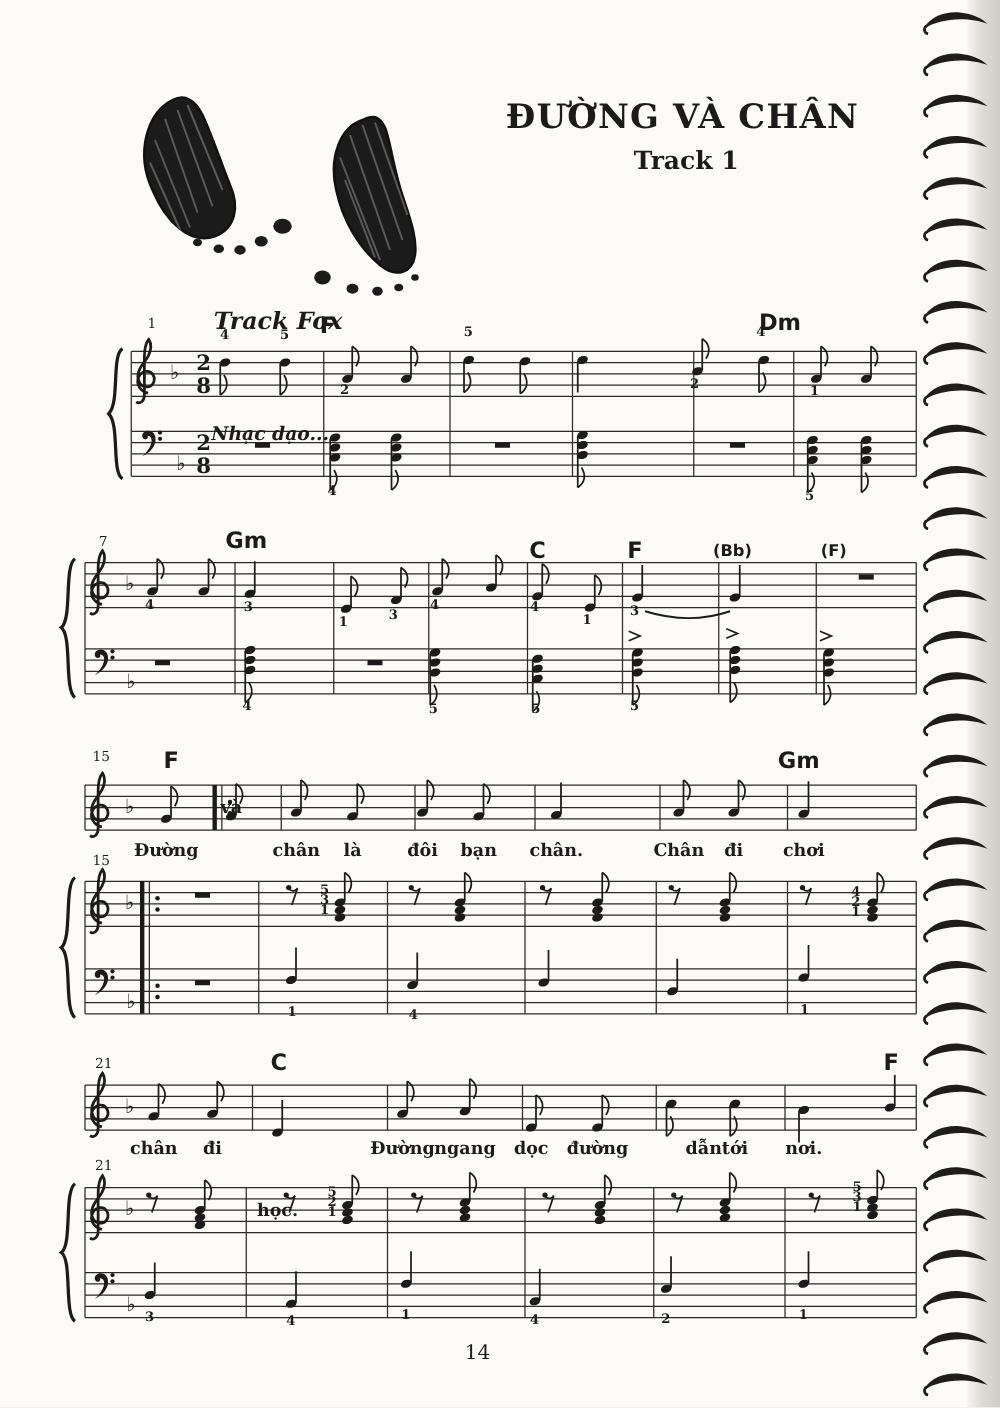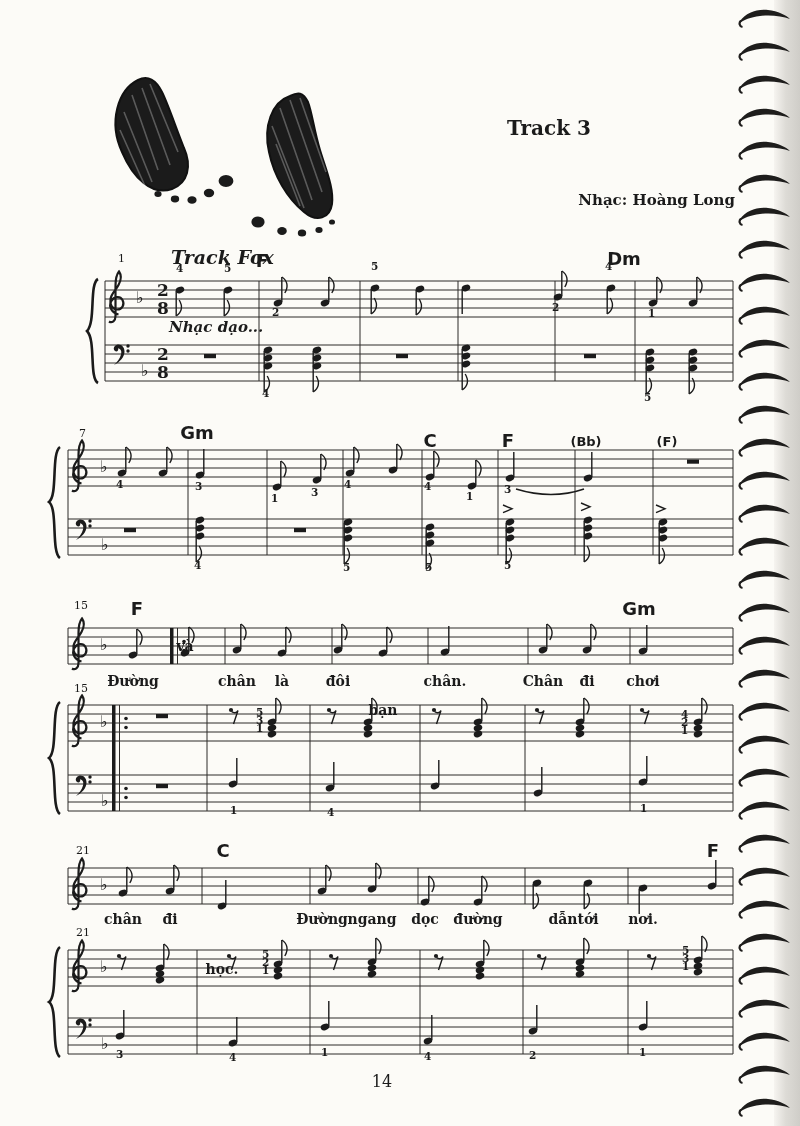--- a/index.html
+++ b/index.html
@@ -4,21 +4,21 @@
 <style>
   html,body{margin:0;padding:0;background:#e9e8e4;}
   .page{position:relative;width:800px;height:1126px;background:#fcfbf7;overflow:hidden;
         font-family:"DejaVu Serif","Liberation Serif",serif;color:#1b1b1b;}
   .t{position:absolute;white-space:nowrap;}
   .center{transform:translateX(-50%);}
   .title{font-weight:bold;font-size:27px;letter-spacing:1px;}
   .track{font-weight:bold;font-size:20px;}
   .credits{font-weight:bold;font-size:15px;text-align:right;line-height:21px;}
   .tempo{font-weight:bold;font-style:italic;font-size:19px;}
-  .intro{font-weight:bold;font-style:italic;font-size:15px;}
+  .intro{font-weight:bold;font-style:italic;font-size:15px;margin-top:20px;}
   .chord{font-family:"DejaVu Sans","Liberation Sans",sans-serif;font-weight:bold;font-size:18px;}
   .chord.small{font-size:13px;}
   .lyric{font-weight:bold;font-size:14px;}
   .fing{font-weight:bold;font-size:10.5px;}
   .mnum{font-size:11px;}
   .pagenum{font-size:16px;}
   #notation{position:absolute;left:0;top:0;fill:#1b1b1b;}
   #notation .sl{fill:none;stroke:#2d2b28;stroke-width:1;}
   #notation .st{fill:none;stroke:#1b1b1b;stroke-width:1.4;}
   #notation .clef{fill:none;stroke:#1b1b1b;stroke-width:2.2;}
@@ -295,23 +295,23 @@
         <use href="#q4u" x="120" y="1036"></use>
           <use href="#q4u" x="233" y="1043"></use>
         <use href="#q4u" x="325" y="1027"></use>
           <use href="#q4u" x="428" y="1041"></use>
         <use href="#q4u" x="533" y="1031"></use>
           <use href="#q4u" x="643" y="1027"></use>
       </g>
     </g>
   </svg>
 
-  <div class="t track center" style="left:549px;top:116px">Track 3</div>
+  <div class="t title center" style="left:546px;top:78px">ĐƯỜNG VÀ CHÂN</div>
+  <div class="t track center" style="left:549px;top:116px">Track 1</div>
   <div class="t credits" style="right:65px;top:190px">
-    <div><span>Nhạc:</span> <span>Hoàng Long</span></div>
   </div>
 
   <div class="t tempo" style="left:171px;top:246px">Track Fox</div>
   <div class="t intro" style="left:169px;top:318px">Nhạc dạo...</div>
 
   <div class="t mnum" style="left:118px;top:252px">1</div>
   <div class="t mnum" style="left:79px;top:427px">7</div>
   <div class="t mnum" style="left:74px;top:599px">15</div>
   <div class="t mnum" style="left:74px;top:682px">15</div>
   <div class="t mnum" style="left:76px;top:844px">21</div>
@@ -327,21 +327,21 @@
   <div class="t chord center" style="left:137px;top:598px">F</div>
   <div class="t chord center" style="left:639px;top:598px">Gm</div>
   <div class="t chord center" style="left:223px;top:840px">C</div>
   <div class="t chord center" style="left:713px;top:840px">F</div>
 
   <div class="t lyric center" style="left:133px;top:673px">Đường</div>
   <div class="t lyric center" style="left:185px;top:638px">và</div>
   <div class="t lyric center" style="left:237px;top:673px">chân</div>
   <div class="t lyric center" style="left:282px;top:673px">là</div>
   <div class="t lyric center" style="left:338px;top:673px">đôi</div>
-  <div class="t lyric center" style="left:383px;top:702px">bạn</div>
+  <div class="t lyric center" style="left:383px;top:673px">bạn</div>
   <div class="t lyric center" style="left:445px;top:673px">chân.</div>
   <div class="t lyric center" style="left:543px;top:673px">Chân</div>
   <div class="t lyric center" style="left:587px;top:673px">đi</div>
   <div class="t lyric center" style="left:643px;top:673px">chơi</div>
 
   <div class="t lyric center" style="left:123px;top:911px">chân</div>
   <div class="t lyric center" style="left:170px;top:911px">đi</div>
   <div class="t lyric center" style="left:222px;top:961px">học.</div>
   <div class="t lyric center" style="left:322px;top:911px">Đường</div>
   <div class="t lyric center" style="left:372px;top:911px">ngang</div>

